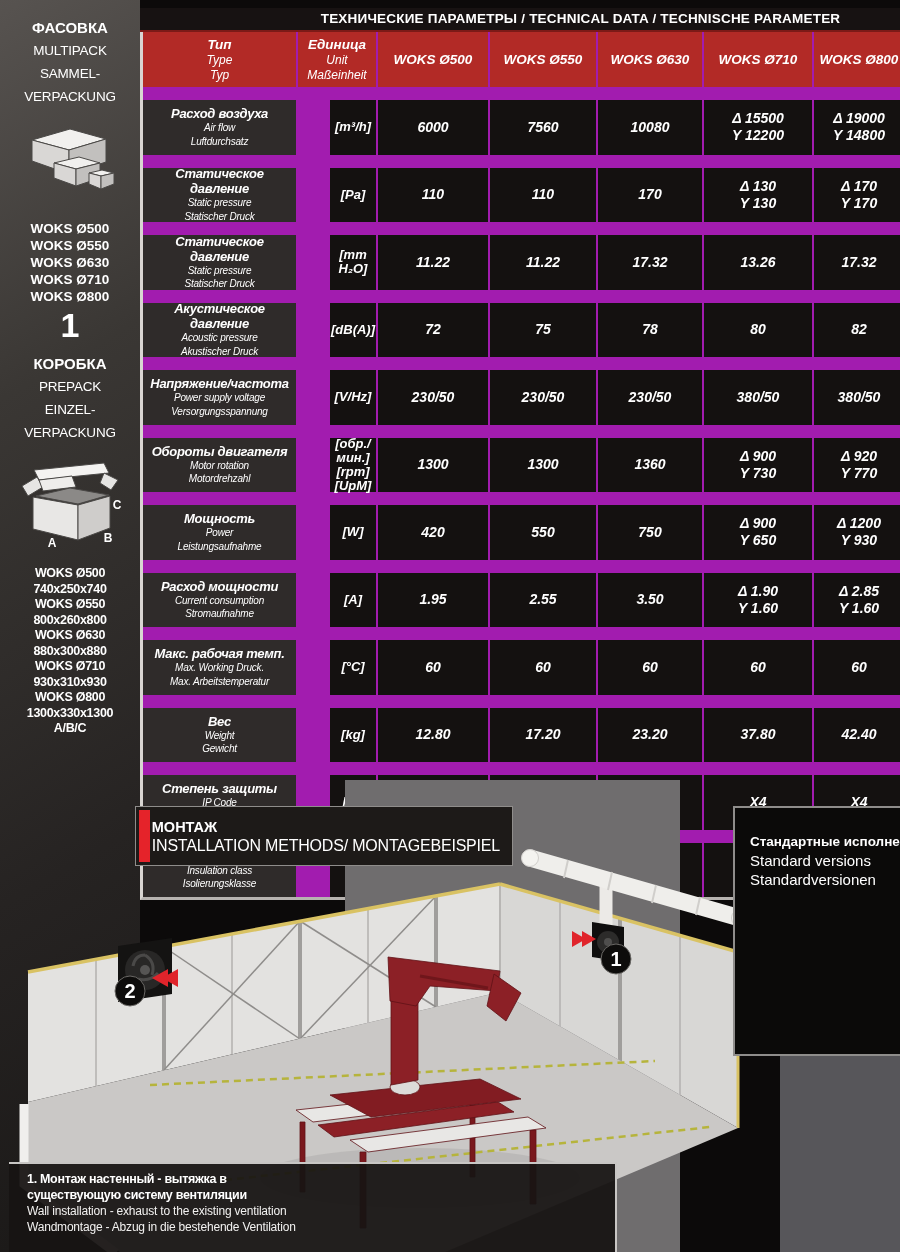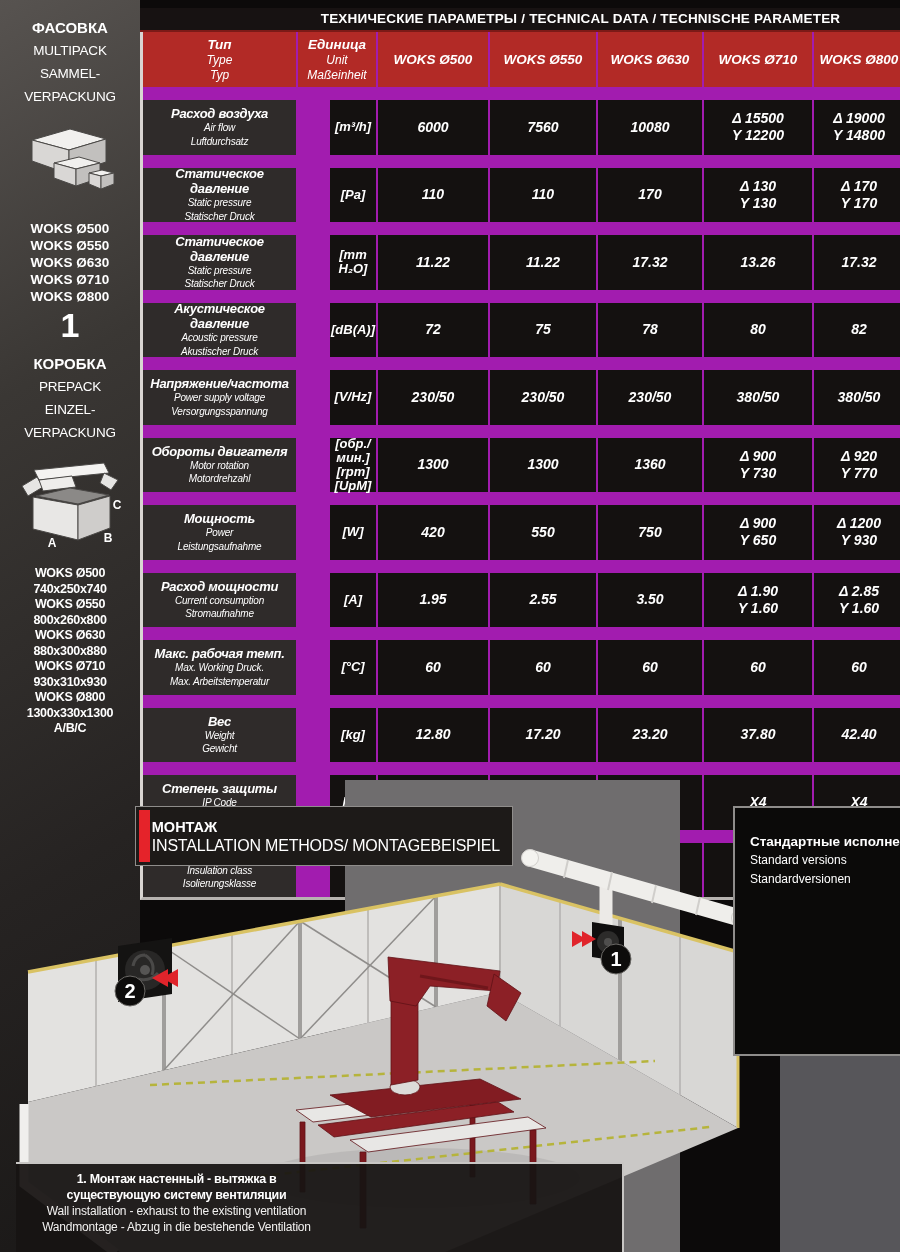--- a/index.html
+++ b/index.html
@@ -59,30 +59,30 @@
   .ih-text{position:absolute;right:12px;top:50%;transform:translateY(-50%);text-align:left;}
   .ih-title{font-weight:bold;font-size:14.5px;line-height:19px;}
   .ih-sub{font-size:16px;line-height:17px;letter-spacing:-0.2px;}
   
   .std-box{
     position:absolute;left:733px;top:806px;width:167px;height:250px;z-index:4;
     background:#0b0a09;border:2px solid #8f8d8b;border-right:none;box-sizing:border-box;
     padding:24px 0 0 15px;
   }
   .std-title{font-weight:bold;font-size:13.5px;line-height:19px;white-space:nowrap;}
-  .std-sub{font-size:12px;line-height:19px;}
+  .std-sub{font-size:15px;line-height:19px;}
   .std-items{margin-top:20px;font-weight:bold;font-size:13.5px;line-height:19.5px;white-space:nowrap;}
   
   .scene{position:absolute;left:0;top:780px;width:900px;height:472px;z-index:3;pointer-events:none;}
   
   .captions{
-    position:absolute;left:16px;top:1162px;width:608px;height:90px;z-index:5;
+    position:absolute;left:9px;top:1162px;width:608px;height:90px;z-index:5;
     background:rgba(23,20,19,0.94);
     border-top:2px solid #c8c6c4;border-right:2px solid #c8c6c4;box-sizing:border-box;
-    display:flex;padding:7px 0 0 18px;text-align:center;
+    display:flex;padding:7px 0 0 18px;
   }
   .cap-col{width:285px;}
   .cap-col.c2{width:325px;margin-left:13px;}
   .cap-ru{font-weight:bold;font-size:12.5px;line-height:16px;letter-spacing:-0.3px;}
   .cap-line{font-size:12px;line-height:16px;letter-spacing:-0.2px;color:#f2f1f0;}
 </style>
 </head>
 <body>
 
 <div class="sidebar">

